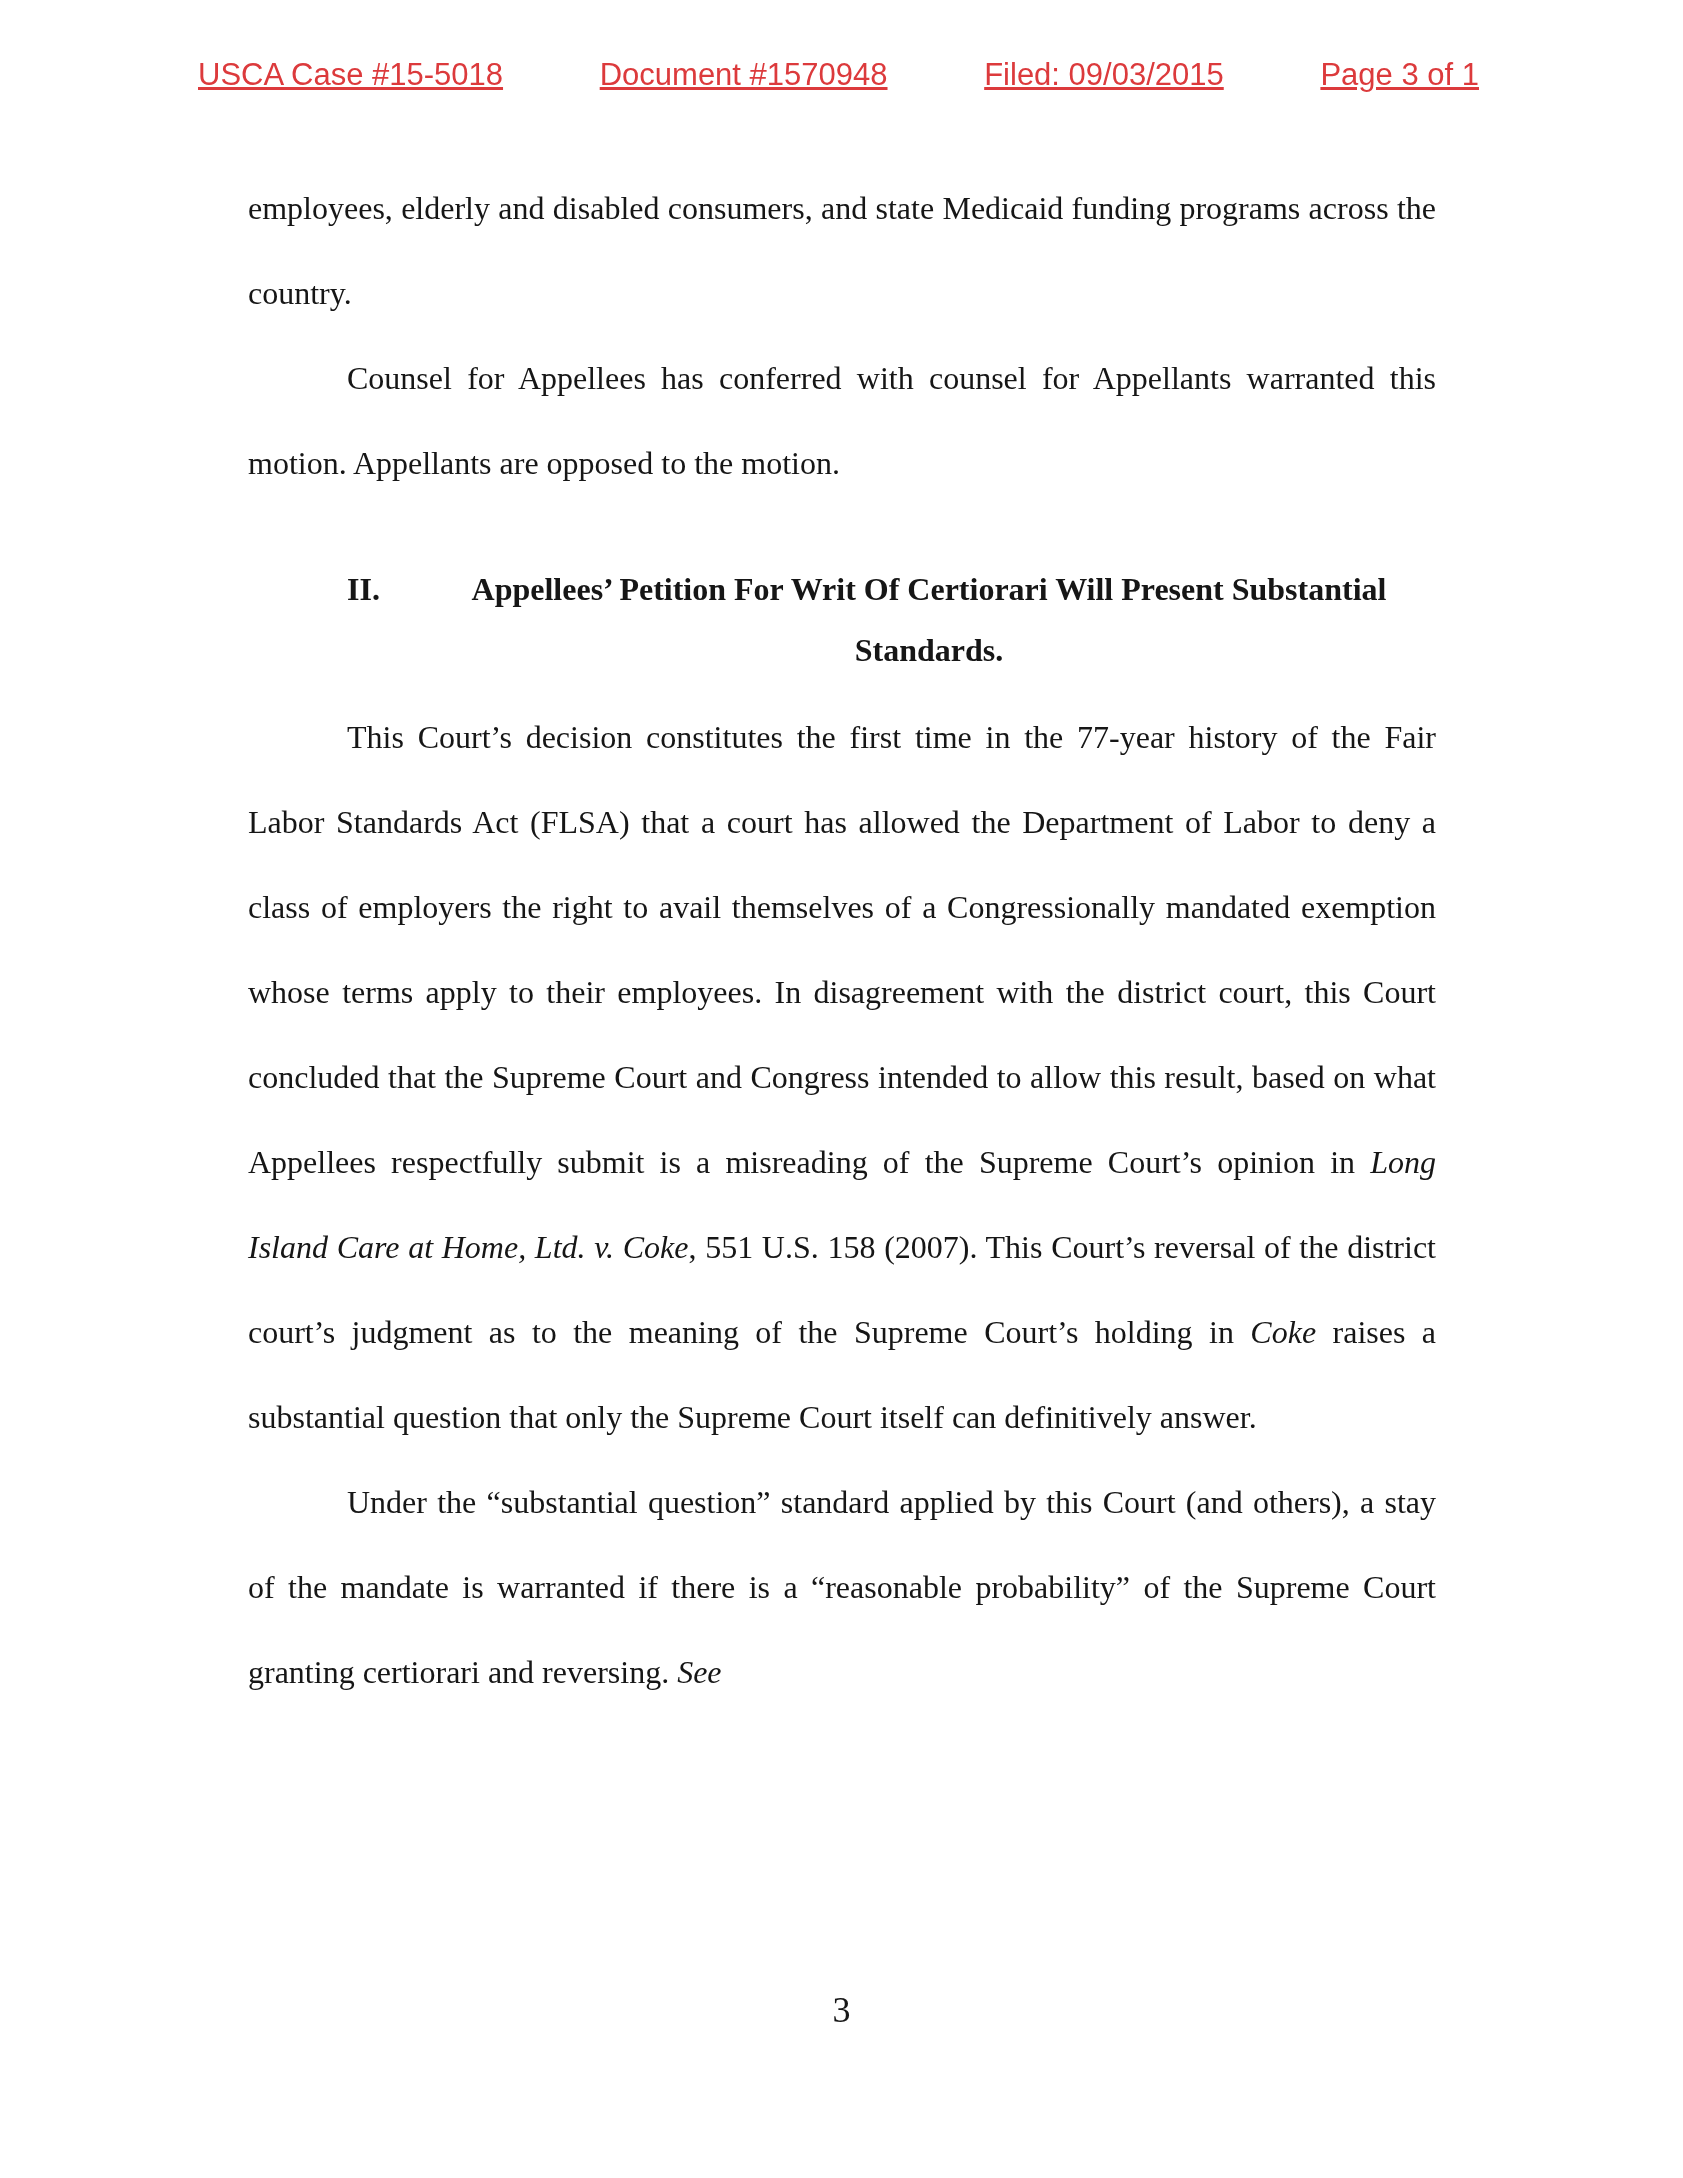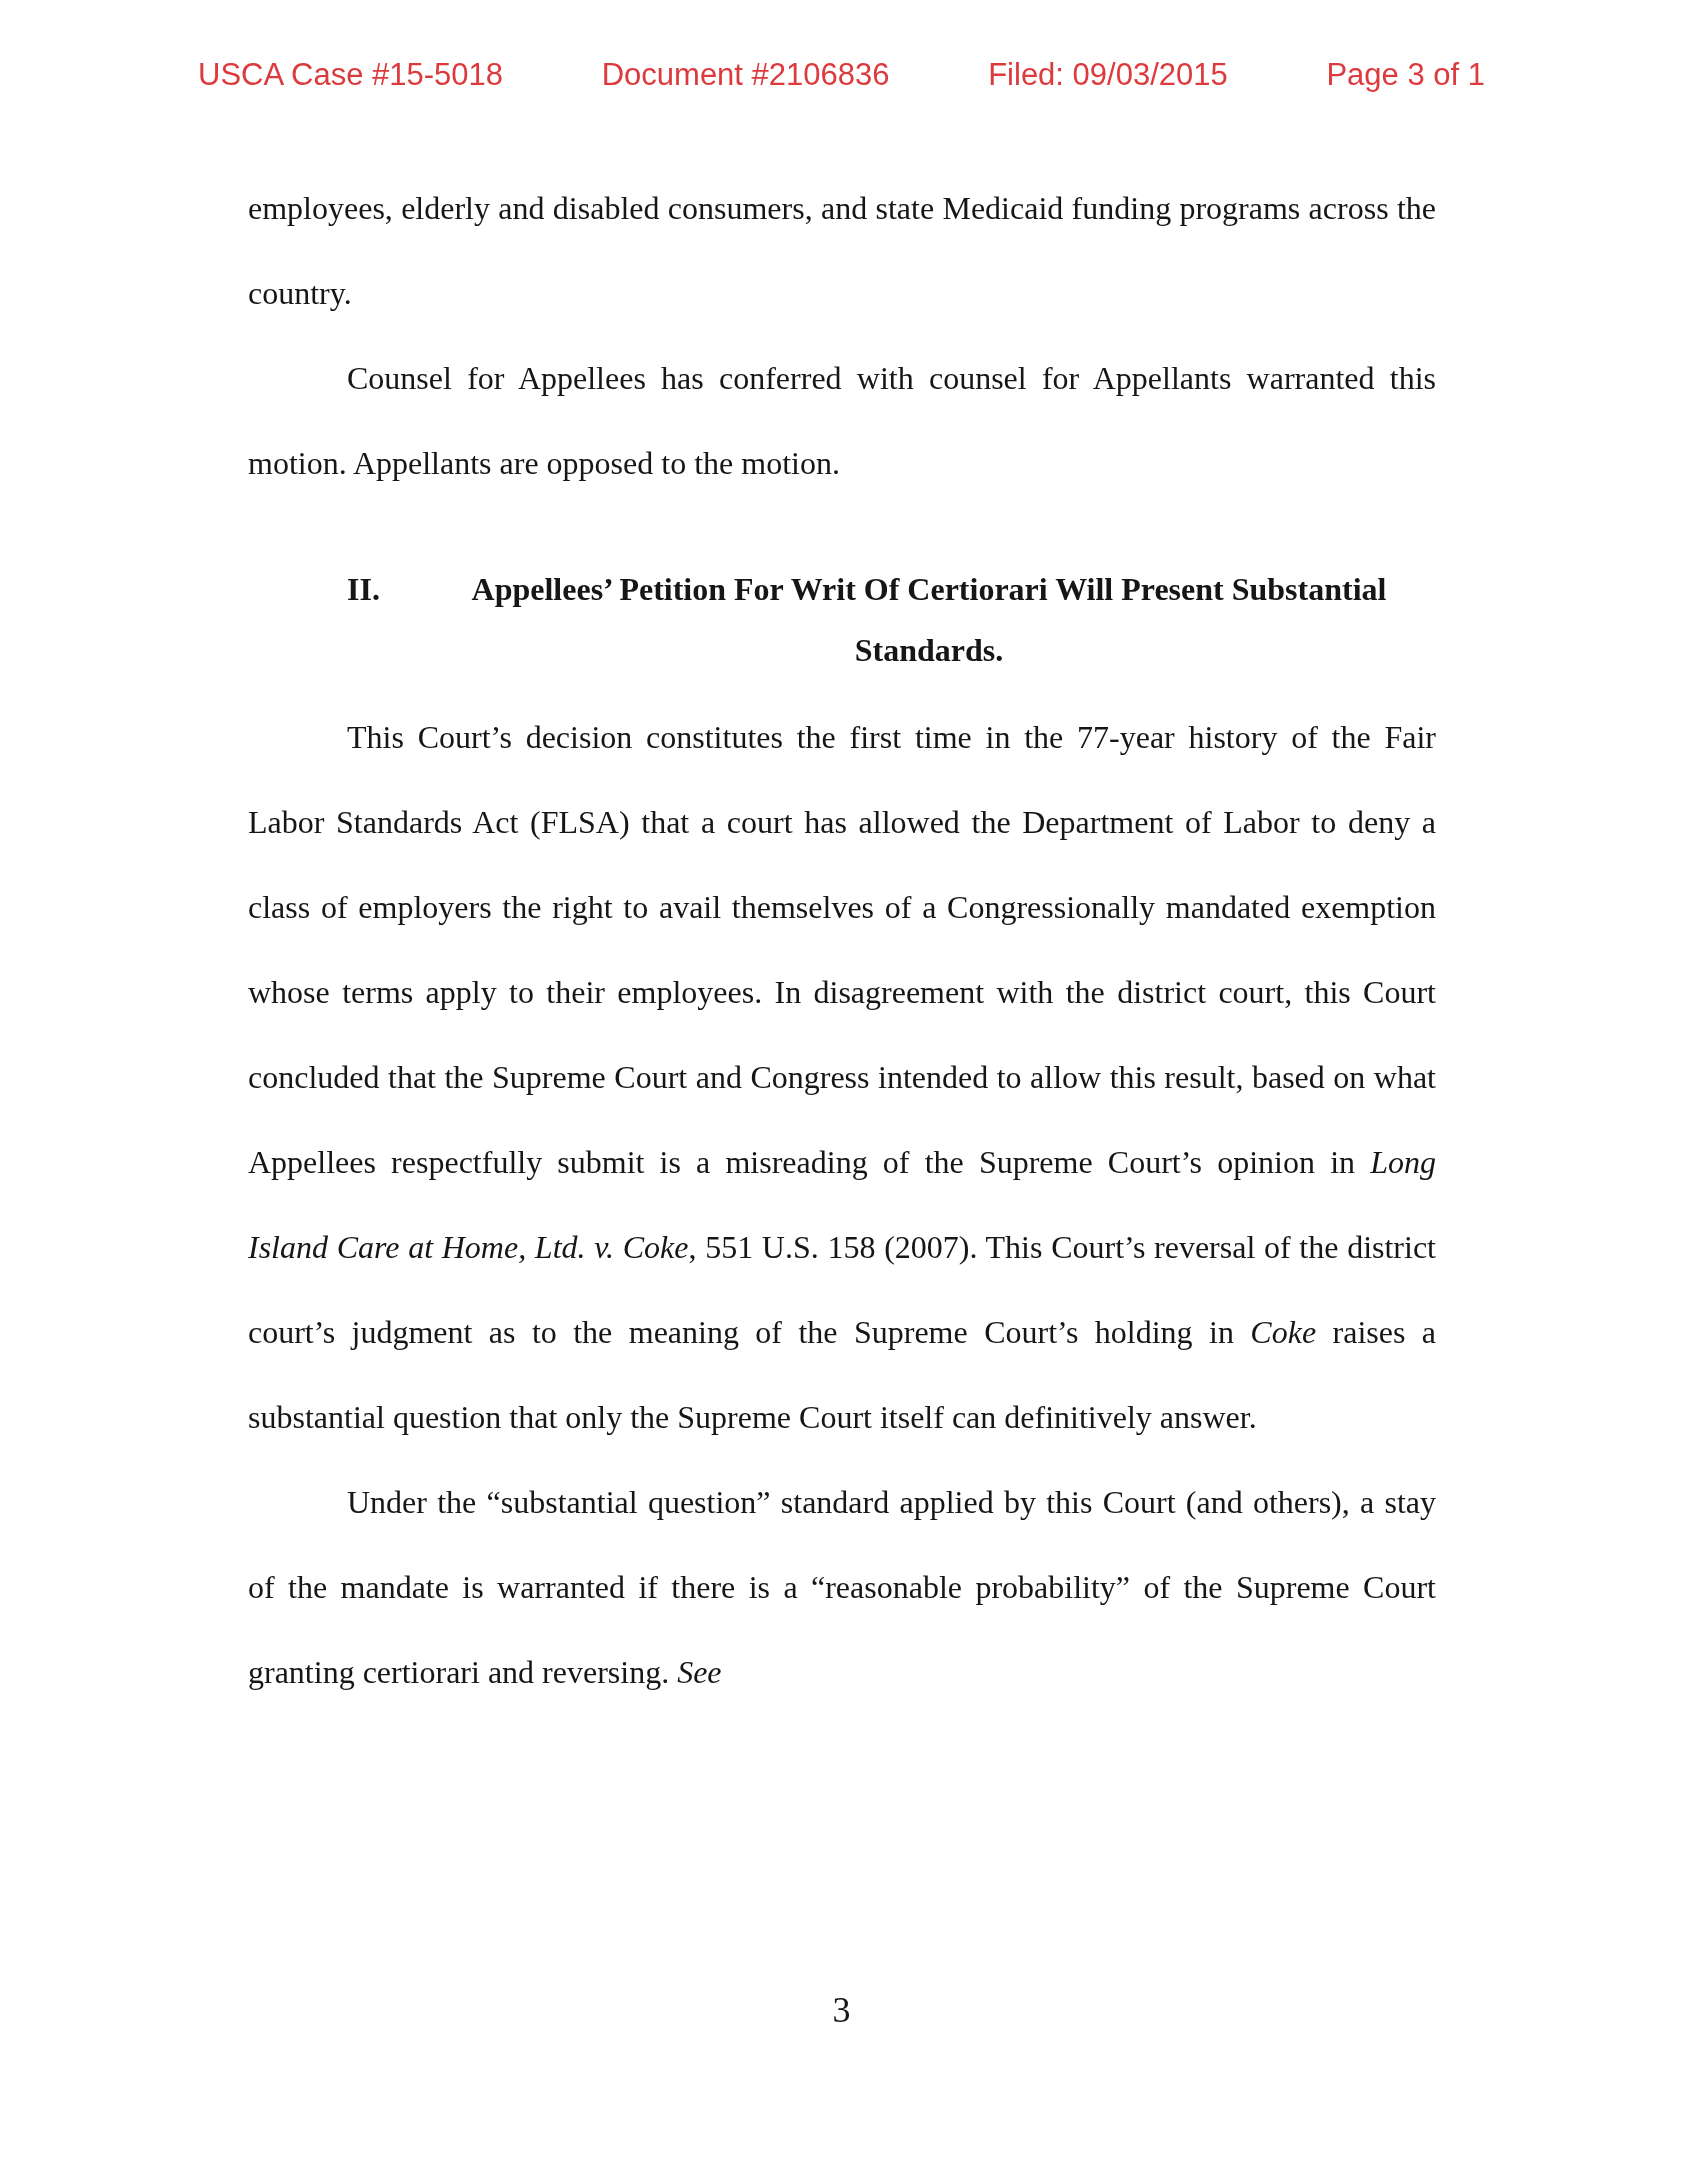--- a/index.html
+++ b/index.html
@@ -14,28 +14,29 @@
     background: #ffffff;
     overflow: hidden;
     font-family: "Liberation Serif", serif;
     color: #161616;
   }
   
   .stamp-header {
     position: absolute;
     top: 57px;
     left: 198px;
-    right: 198px;
+    right: 204px;
     display: flex;
     justify-content: space-between;
     align-items: baseline;
     font-family: "Liberation Sans", sans-serif;
     font-size: 31px;
     line-height: 36px;
     white-space: nowrap;
+    text-decoration: underline;
   }
   
   .content {
     position: absolute;
     top: 166px;
     left: 248px;
     width: 1188px;
     font-size: 32px;
     line-height: 85px;
     text-align: justify;
@@ -75,21 +76,21 @@
   i { font-style: italic; }
   b { font-weight: bold; }
 </style>
 </head>
 <body>
 
 <div class="page">
 
   <div class="stamp-header" style="color: rgb(220, 58, 60);">
     <span>USCA Case #15-5018</span>
-    <span>Document #2106836</span>
+    <span>Document #1570948</span>
     <span>Filed: 09/03/2015</span>
     <span>Page 3 of 1</span>
   </div>
 
   <div class="content">
       <p><span>employees, elderly and disabled consumers, and state Medicaid funding programs across the country.</span></p>
       <p class="indent"><span>Counsel for Appellees has conferred with counsel for Appellants warranted this motion.  Appellants are opposed to the motion.</span></p>
       <div class="heading"><span class="heading-num">II.</span><b>Appellees’ Petition For Writ Of Certiorari Will Present Substantial Standards.</b></div>
       <p class="indent"><span>This Court’s decision constitutes the first time in the 77-year history of the Fair Labor Standards Act (FLSA) that a court has allowed the Department of Labor to deny a class of employers the right to avail themselves of a Congressionally mandated exemption whose terms apply to their employees.  In disagreement with the district court, this Court concluded that the Supreme Court and Congress intended to allow this result, based on what Appellees respectfully submit is a misreading of the Supreme Court’s opinion in </span><i>Long Island Care at Home, Ltd. v. Coke</i><span>, 551 U.S. 158 (2007).  This Court’s reversal of the district court’s judgment as to the meaning of the Supreme Court’s holding in </span><i>Coke</i><span> raises a substantial question that only the Supreme Court itself can definitively answer.</span></p>
       <p class="indent"><span>Under the “substantial question” standard applied by this Court (and others), a stay of the mandate is warranted if there is a “reasonable probability” of the Supreme Court granting certiorari and reversing. </span><i>See</i></p>

